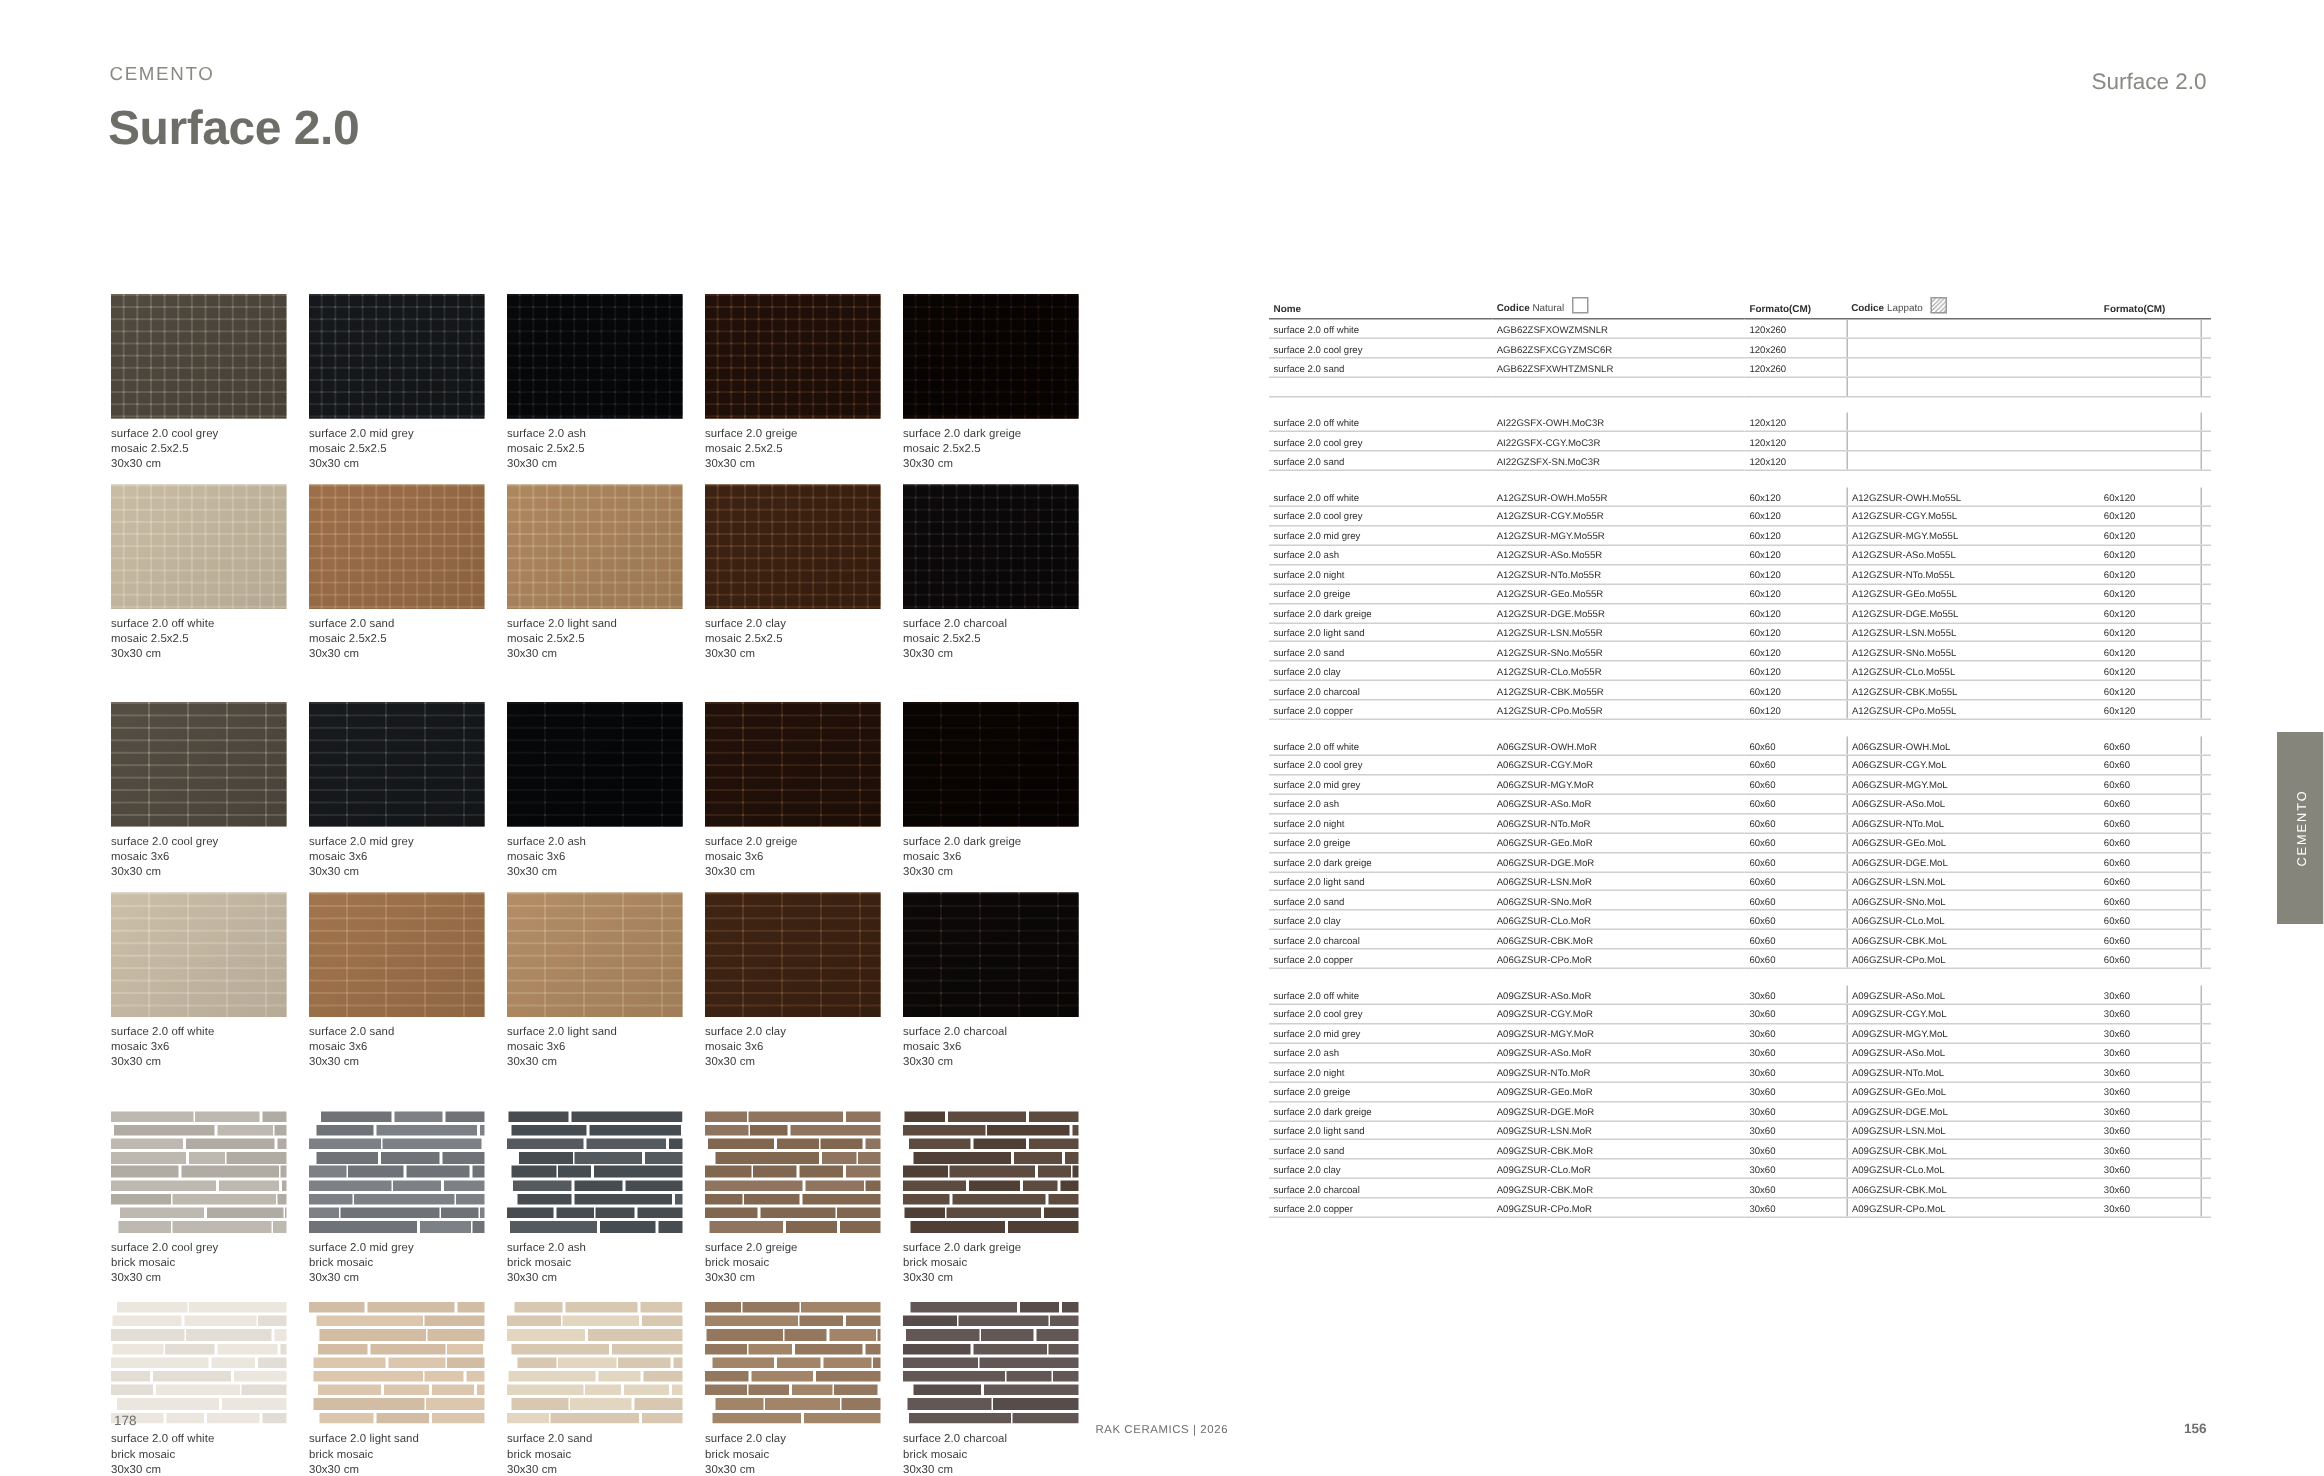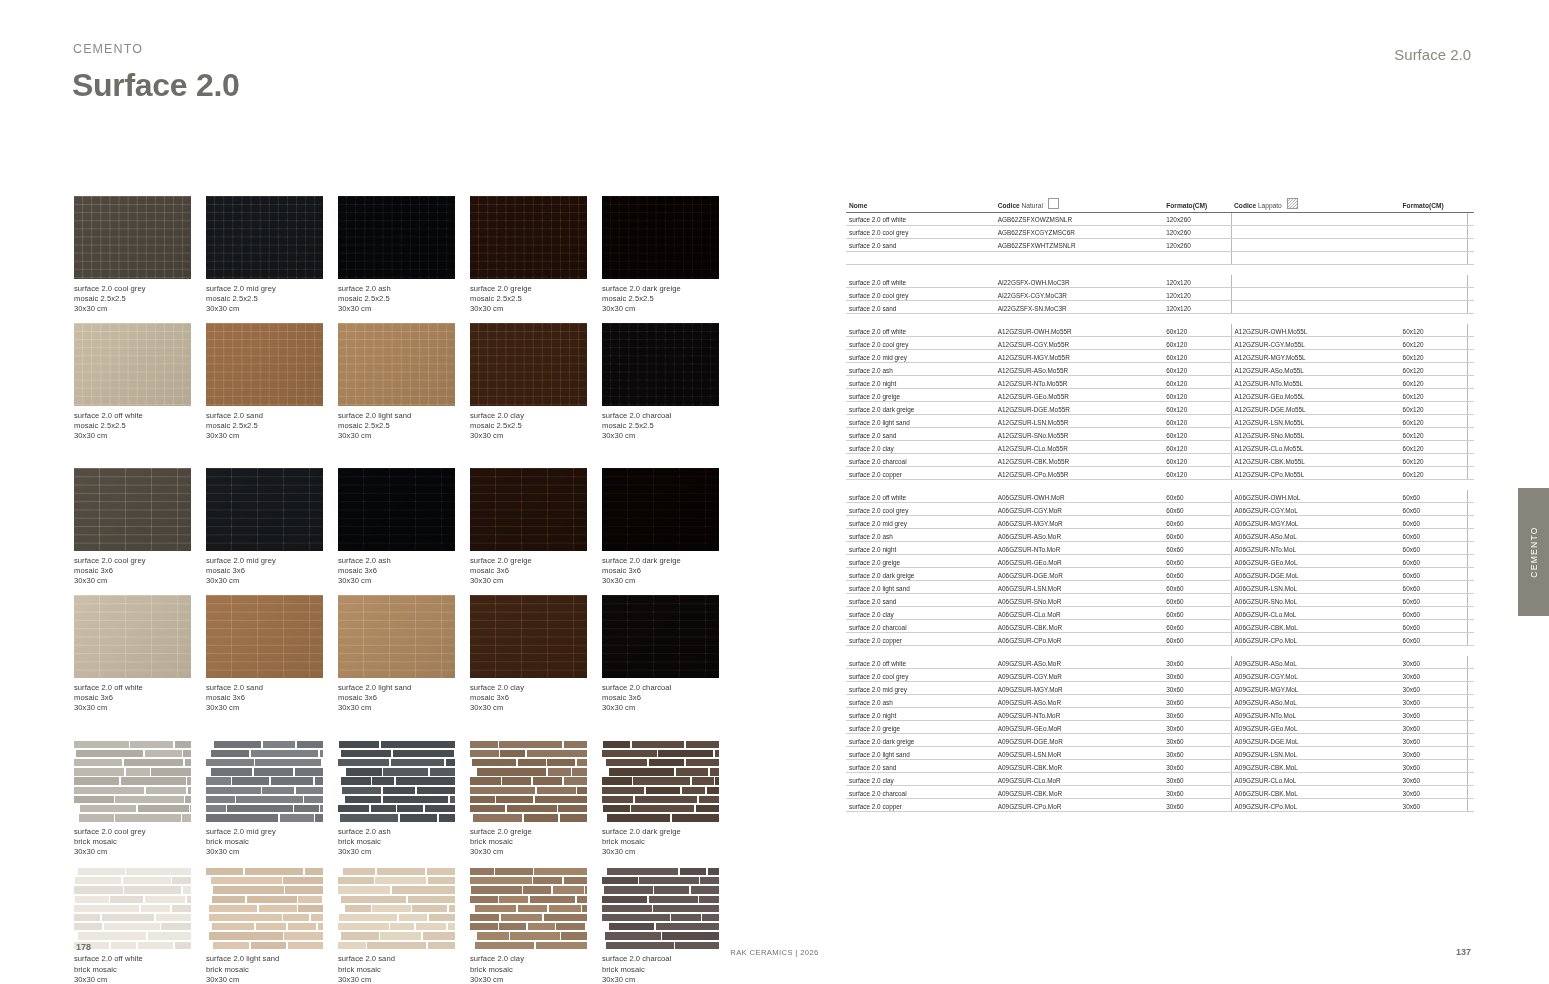--- a/index.html
+++ b/index.html
@@ -51,21 +51,21 @@
   .c-name{width:130px;}
   .c-code{width:148px;}
   .c-fmt{width:56px;}
   .c-pad{width:0px;}
   td.vsep{border-left:1px solid #b9b9b9;}
   .chk{display:inline-block;width:9px;height:9px;border:1px solid #9a9a9a;
        vertical-align:-1.5px;margin-left:3px;background:#fff;}
   .chk.hatch{background:repeating-linear-gradient(135deg,#fff 0 1.2px,#b5b5b5 1.2px 2.1px);}
 
   
-  .pg-left{position:absolute;left:76px;top:942px;font-size:9px;color:#6f6f6f;font-weight:700;}
+  .pg-left{position:absolute;left:76px;top:942px;font-size:9px;color:#6f6f6f;font-weight:400;}
   .pg-right{position:absolute;right:78px;top:947px;font-size:9px;color:#6f6f6f;font-weight:700;}
   .footer-center{position:absolute;left:50%;top:948px;transform:translateX(-50%);
                  font-size:7.6px;color:#6f6f6f;letter-spacing:0.4px;white-space:nowrap;}
 </style>
 </head>
 <body>
 
 <div class="eyebrow">CEMENTO</div>
 <div class="page-title">Surface 2.0</div>
 <div class="running-head">Surface 2.0</div>
@@ -987,13 +987,13 @@
           <td class="c-code vsep">A09GZSUR-CPo.MoL</td>
           <td class="c-fmt">30x60</td>
           <td class="c-pad vsep"></td>
         </tr>
       </tbody>
   </table>
 </div>
 
 <div class="pg-left">178</div>
 <div class="footer-center">RAK CERAMICS | 2026</div>
-<div class="pg-right">137</div>
+<div class="pg-right">156</div>
 
 </body></html>

